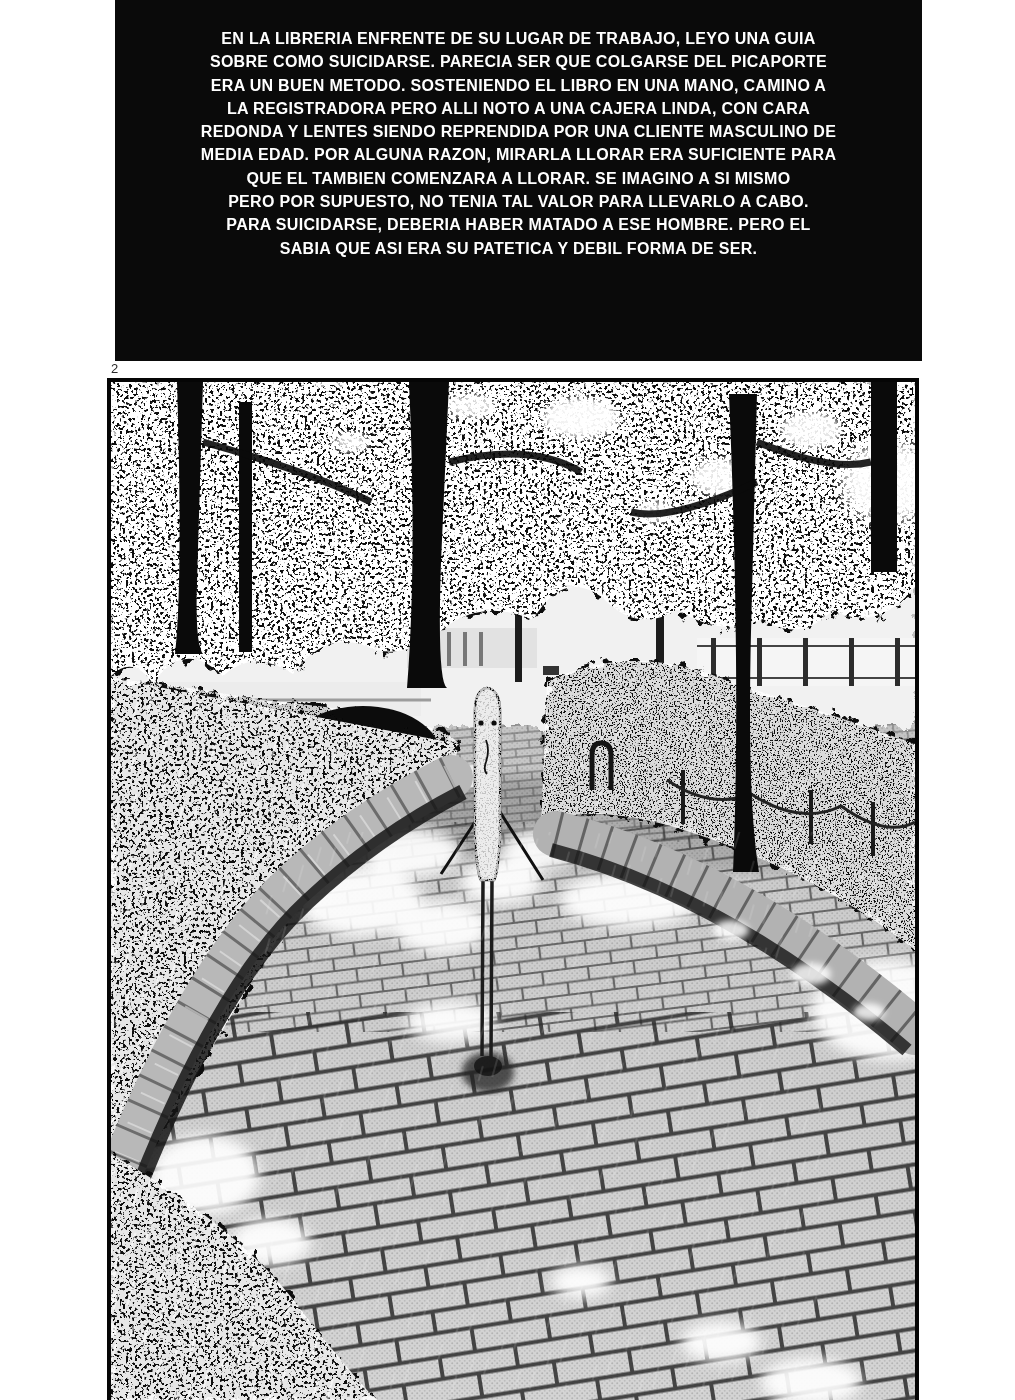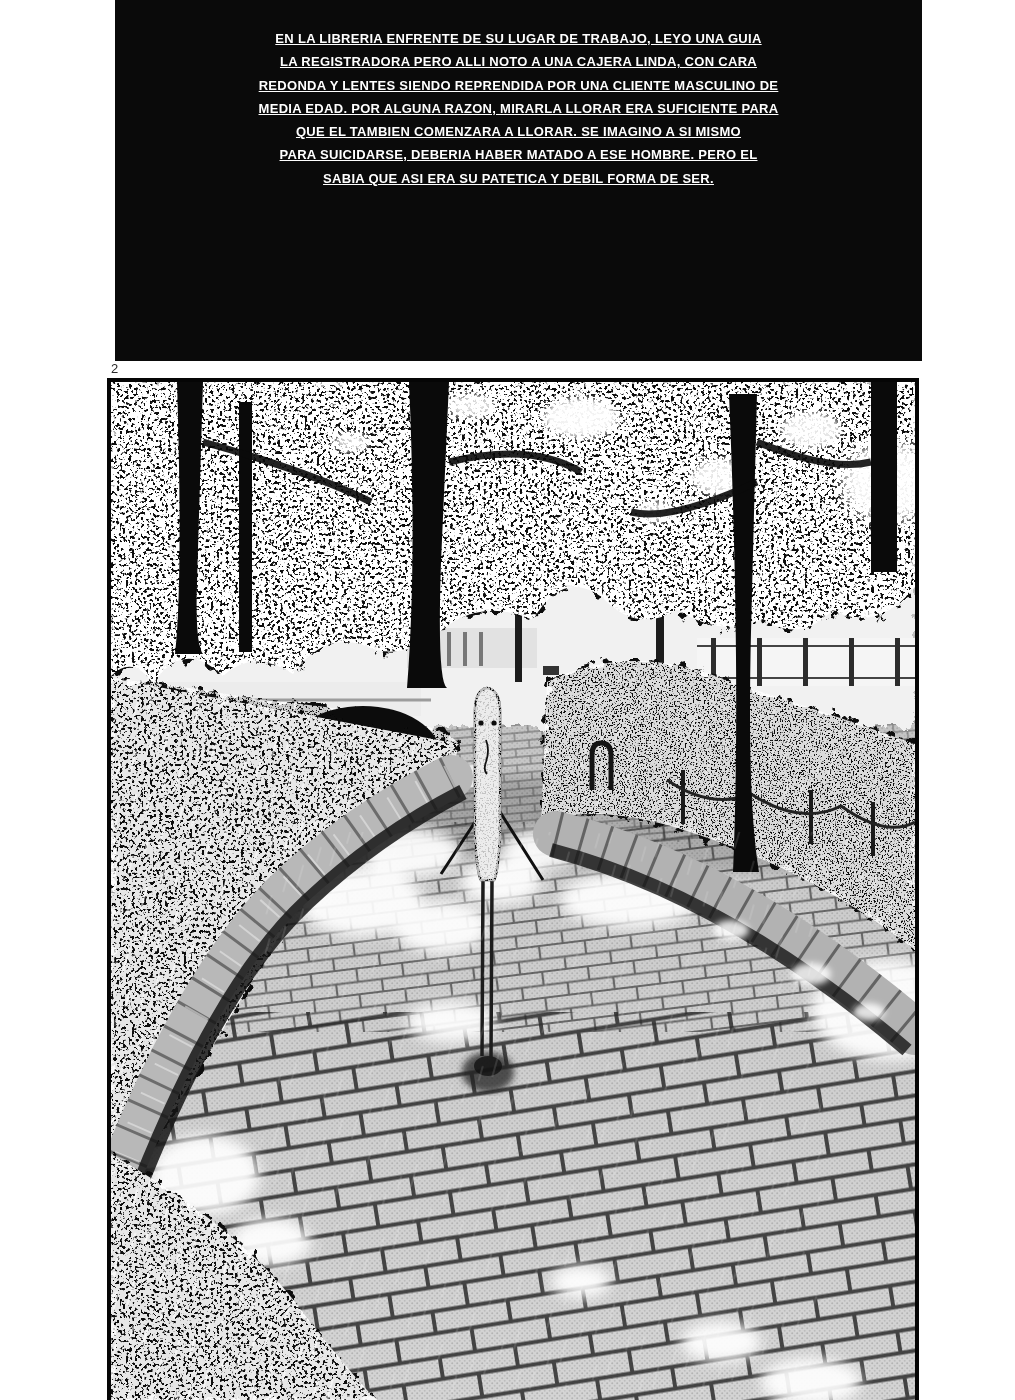--- a/index.html
+++ b/index.html
@@ -6,43 +6,46 @@
   body{
     width:1015px;height:1400px;position:relative;background:#ffffff;
     font-family:"Liberation Sans", sans-serif;overflow:hidden;
   }
   .caption{
     position:absolute;left:115px;top:0;width:807px;height:361px;
     background:#0a0a0a;color:#ffffff;text-align:center;
     padding-top:27px;box-sizing:border-box;
   }
   .caption-line{
-    font-weight:bold;font-size:13px;line-height:23.3px;
-    letter-spacing:0.3px;white-space:nowrap;text-decoration:underline;
+    font-weight:bold;font-size:16px;line-height:23.3px;
+    letter-spacing:0.3px;white-space:nowrap;
   }
   .page-num{
     position:absolute;left:111px;top:360px;width:30px;height:18px;
     font-size:13px;line-height:18px;color:#2b2b2b;text-align:left;
   }
   .panel{
     position:absolute;left:107px;top:378px;width:812px;height:1022px;
     border:4px solid #050505;border-bottom:none;box-sizing:border-box;
     background:#c9c9c9;overflow:hidden;
   }
   .panel svg{display:block;width:100%;height:100%;}
 </style>
 </head>
 <body>
 
 <div class="caption">
   <div class="caption-line">EN LA LIBRERIA ENFRENTE DE SU LUGAR DE TRABAJO, LEYO UNA GUIA</div>
+  <div class="caption-line">SOBRE COMO SUICIDARSE. PARECIA SER QUE COLGARSE DEL PICAPORTE</div>
+  <div class="caption-line">ERA UN BUEN METODO. SOSTENIENDO EL LIBRO EN UNA MANO, CAMINO A</div>
   <div class="caption-line">LA REGISTRADORA PERO ALLI NOTO A UNA CAJERA LINDA, CON CARA</div>
   <div class="caption-line">REDONDA Y LENTES SIENDO REPRENDIDA POR UNA CLIENTE MASCULINO DE</div>
   <div class="caption-line">MEDIA EDAD. POR ALGUNA RAZON, MIRARLA LLORAR ERA SUFICIENTE PARA</div>
   <div class="caption-line">QUE EL TAMBIEN COMENZARA A LLORAR. SE IMAGINO A SI MISMO</div>
+  <div class="caption-line">PERO POR SUPUESTO, NO TENIA TAL VALOR PARA LLEVARLO A CABO.</div>
   <div class="caption-line">PARA SUICIDARSE, DEBERIA HABER MATADO A ESE HOMBRE. PERO EL</div>
   <div class="caption-line">SABIA QUE ASI ERA SU PATETICA Y DEBIL FORMA DE SER.</div>
 </div>
 
 <div class="page-num">2</div>
 
 <div class="panel">
 <svg viewBox="0 0 804 1018" preserveAspectRatio="none" xmlns="http://www.w3.org/2000/svg">
   <defs>
     <linearGradient id="pathGrad" x1="0" y1="0" x2="0" y2="1">

